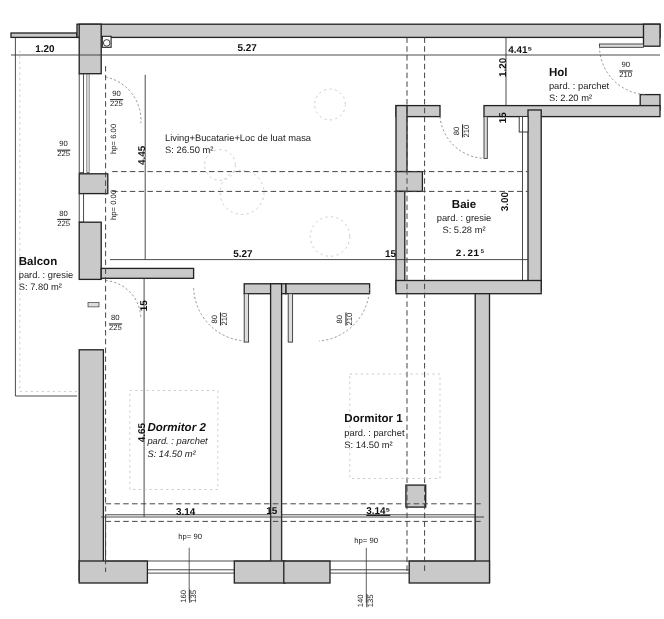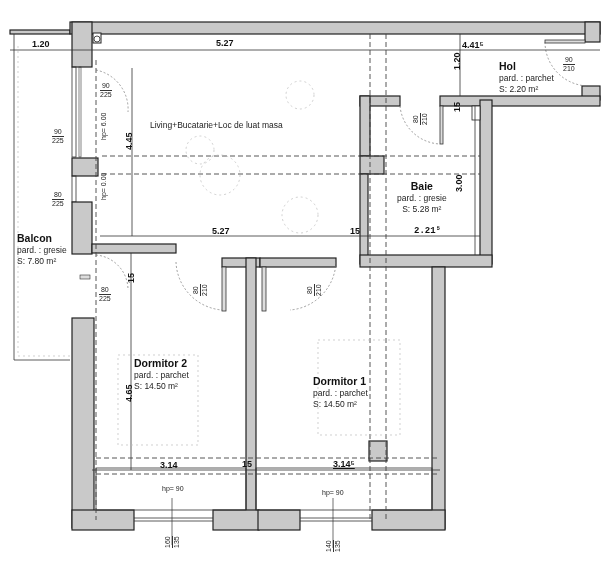--- a/index.html
+++ b/index.html
@@ -117,41 +117,42 @@
   <circle cx="220" cy="175" r="20" class="faint"></circle>
   <circle cx="300" cy="215" r="18" class="faint"></circle>
   <circle cx="200" cy="150" r="14" class="faint"></circle>
 
   <line x1="172" y1="498" x2="172" y2="545" stroke="#333" stroke-width="0.7"></line>
   <line x1="333" y1="498" x2="333" y2="548" stroke="#333" stroke-width="0.7"></line>
 </svg>
 
 <div class="room-label" style="left:150px;top:120px;">
   <span class="room-sub">Living+Bucatarie+Loc de luat masa</span>
+  <span class="room-sub">S: 26.50 m²</span>
 </div>
 
 <div class="room-label" style="left:499px;top:60px;">
   <span class="room-name">Hol</span>
   <span class="room-sub">pard. : parchet</span>
   <span class="room-sub">S: 2.20 m²</span>
 </div>
 
 <div class="room-label" style="left:397px;top:180px;text-align:center;">
   <span class="room-name">Baie</span>
   <span class="room-sub">pard. : gresie</span>
   <span class="room-sub">S: 5.28 m²</span>
 </div>
 
 <div class="room-label" style="left:17px;top:232px;">
   <span class="room-name">Balcon</span>
   <span class="room-sub">pard. : gresie</span>
   <span class="room-sub">S: 7.80 m²</span>
 </div>
 
-<div class="room-label" style="left:134px;top:357px;">
+<div class="room-label" style="left:134px;top:383px;font-style:italic;">
   <span class="room-name">Dormitor 2</span>
   <span class="room-sub">pard. : parchet</span>
   <span class="room-sub">S: 14.50 m²</span>
 </div>
 
 <div class="room-label" style="left:313px;top:375px;">
   <span class="room-name">Dormitor 1</span>
   <span class="room-sub">pard. : parchet</span>
   <span class="room-sub">S: 14.50 m²</span>
 </div>

